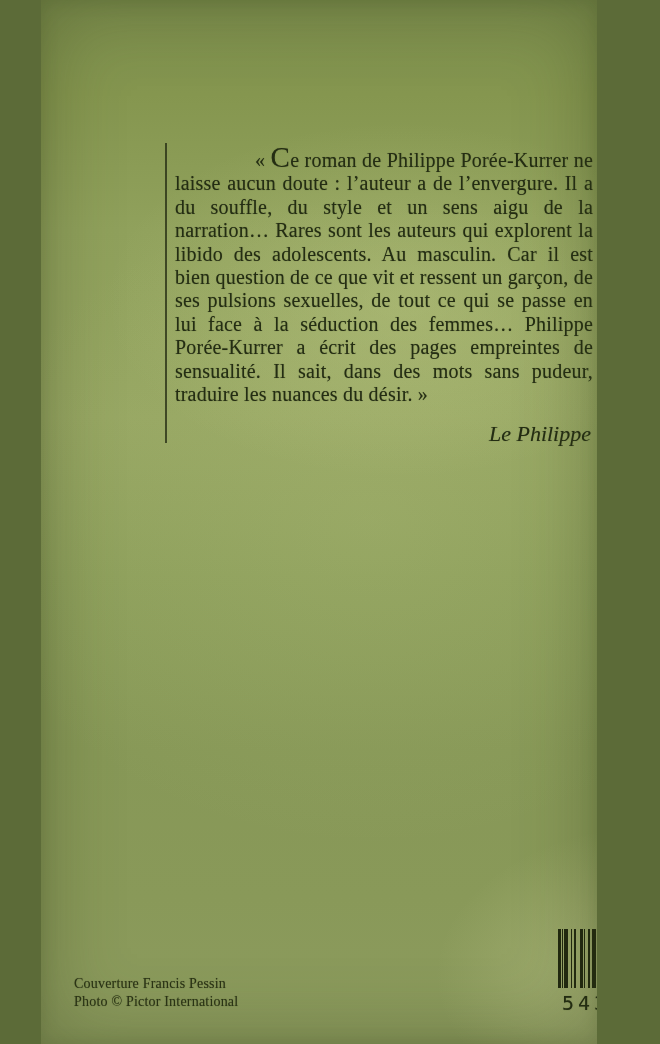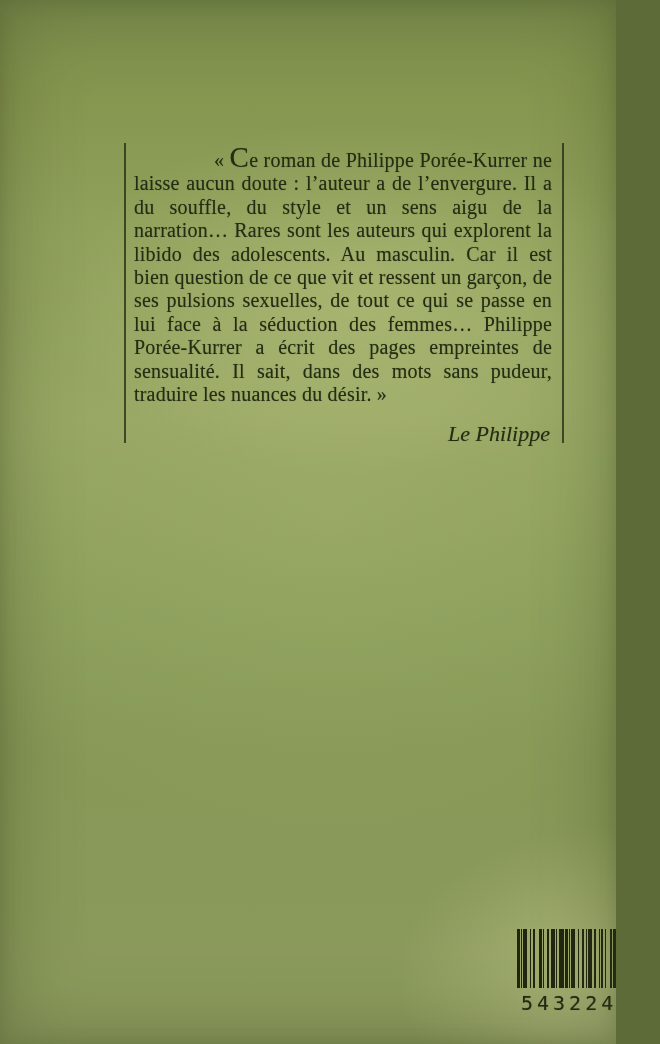--- a/index.html
+++ b/index.html
@@ -1,29 +1,30 @@
 <!DOCTYPE html>
 <html><head>
 <meta charset="utf-8">
 <title>Back cover</title>
 <style>
   html, body { margin: 0; padding: 0; background: #5c6b38; }
 
   .cover {
     position: relative;
-    width: 616px;
+    width: 556px;
     height: 1044px;
     overflow: hidden;
     font-family: "Liberation Serif", serif;
     background:
       radial-gradient(ellipse 320px 210px at 625px 975px, rgba(216,221,162,0.42), rgba(216,221,162,0) 72%),
       radial-gradient(ellipse 400px 240px at 360px 300px, rgba(212,220,152,0.28), rgba(212,220,152,0) 74%),
       radial-gradient(ellipse 540px 430px at 330px 520px, rgba(198,208,142,0.16), rgba(198,208,142,0) 76%),
       linear-gradient(180deg, #7d8f4e 0%, #85964f 9%, #90a15c 22%, #96a662 40%,
                       #8d9f5b 55%, #879857 72%, #899959 86%, #8c9b5e 100%);
+    margin-left: 41px;
   }
   
   .cover::after {
     content: "";
     position: absolute;
     inset: 0;
     pointer-events: none;
     box-shadow:
       inset 0 0 70px 12px rgba(52, 62, 26, 0.30),
       inset 0 0 16px 2px  rgba(52, 62, 26, 0.16);
@@ -117,20 +118,22 @@
   <div class="quote-box">
     <div class="rule rule-left"></div>
     <div class="rule rule-right"></div>
 
     <p class="quote-text"><span>« </span><span class="quote-initial">C</span><span>e roman de Philippe Porée-Kurrer ne laisse aucun doute : l’auteur a de l’envergure. Il a du souffle, du style et un sens aigu de la narration… Rares sont les auteurs qui explorent la libido des adolescents. Au masculin. Car il est bien question de ce que vit et ressent un garçon, de ses pulsions sexuelles, de tout ce qui se passe en lui face à la séduction des femmes… Philippe Porée-Kurrer a écrit des pages empreintes de sensualité. Il sait, dans des mots sans pudeur, traduire les nuances du désir. »</span></p>
 
     <div class="quote-attribution">Le Philippe</div>
   </div>
 
   <div class="credits">
+    <div>Couverture Francis Pessin</div>
+    <div>Photo © Pictor International</div>
   </div>
 
   <div class="barcode">
     <div class="barcode-bars">
         <span class="bar" style="width: 2.6px;"></span>
         <span class="gap" style="width: 1.3px;"></span>
         <span class="bar" style="width: 1.3px;"></span>
         <span class="gap" style="width: 1.3px;"></span>
         <span class="bar" style="width: 3.9px;"></span>
         <span class="gap" style="width: 2.6px;"></span>

